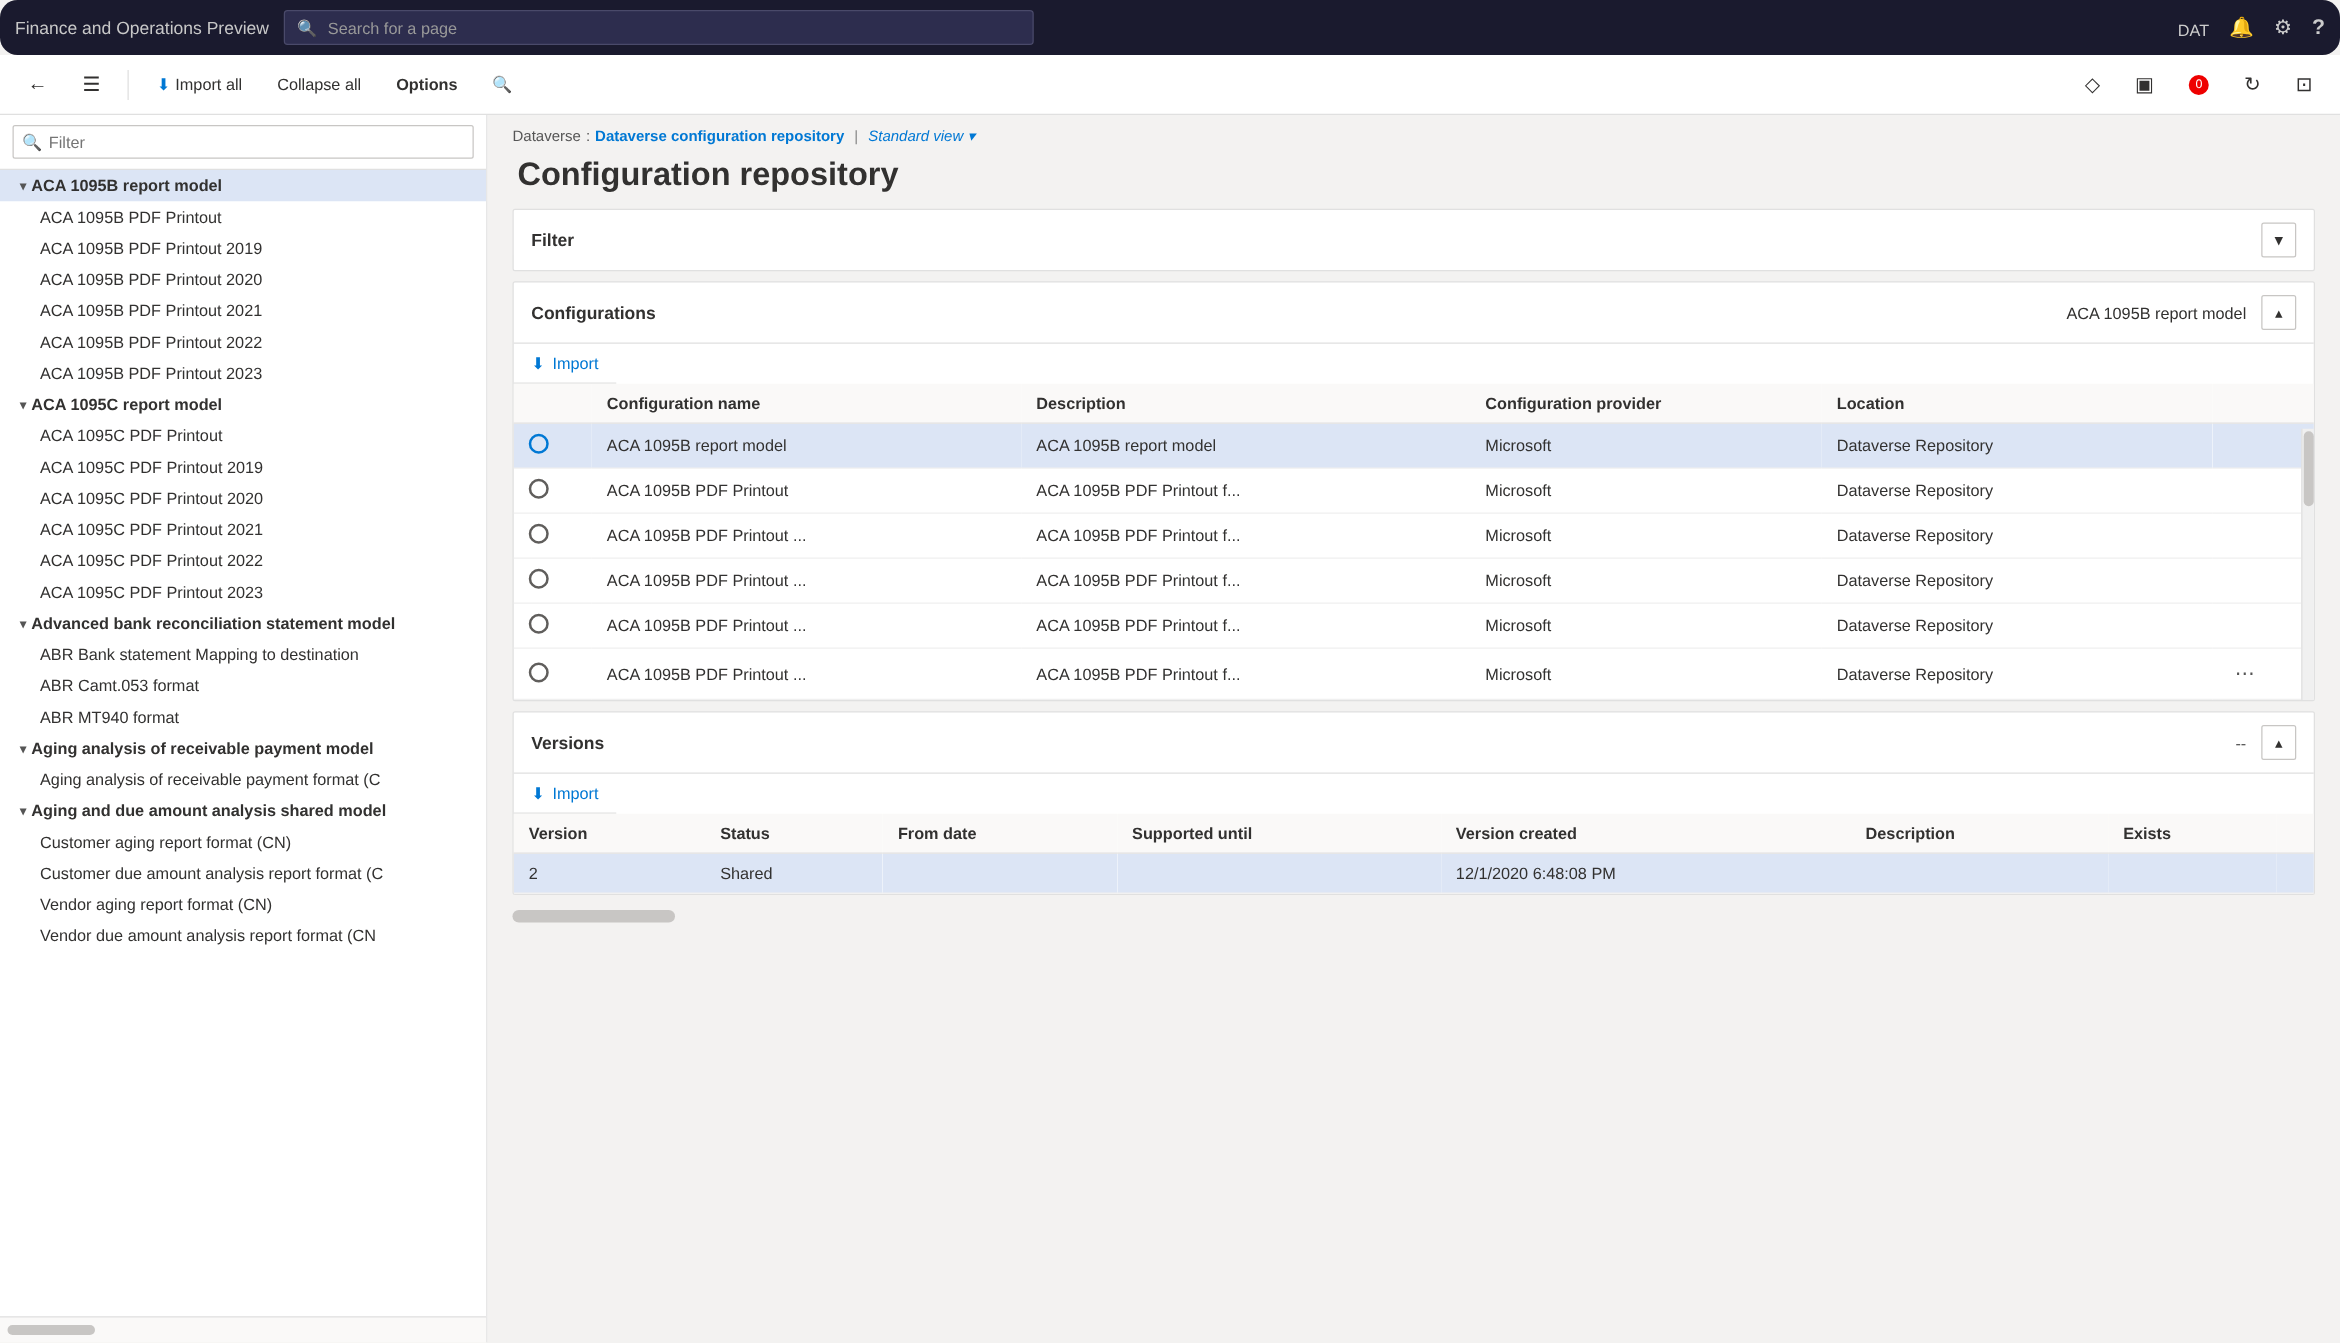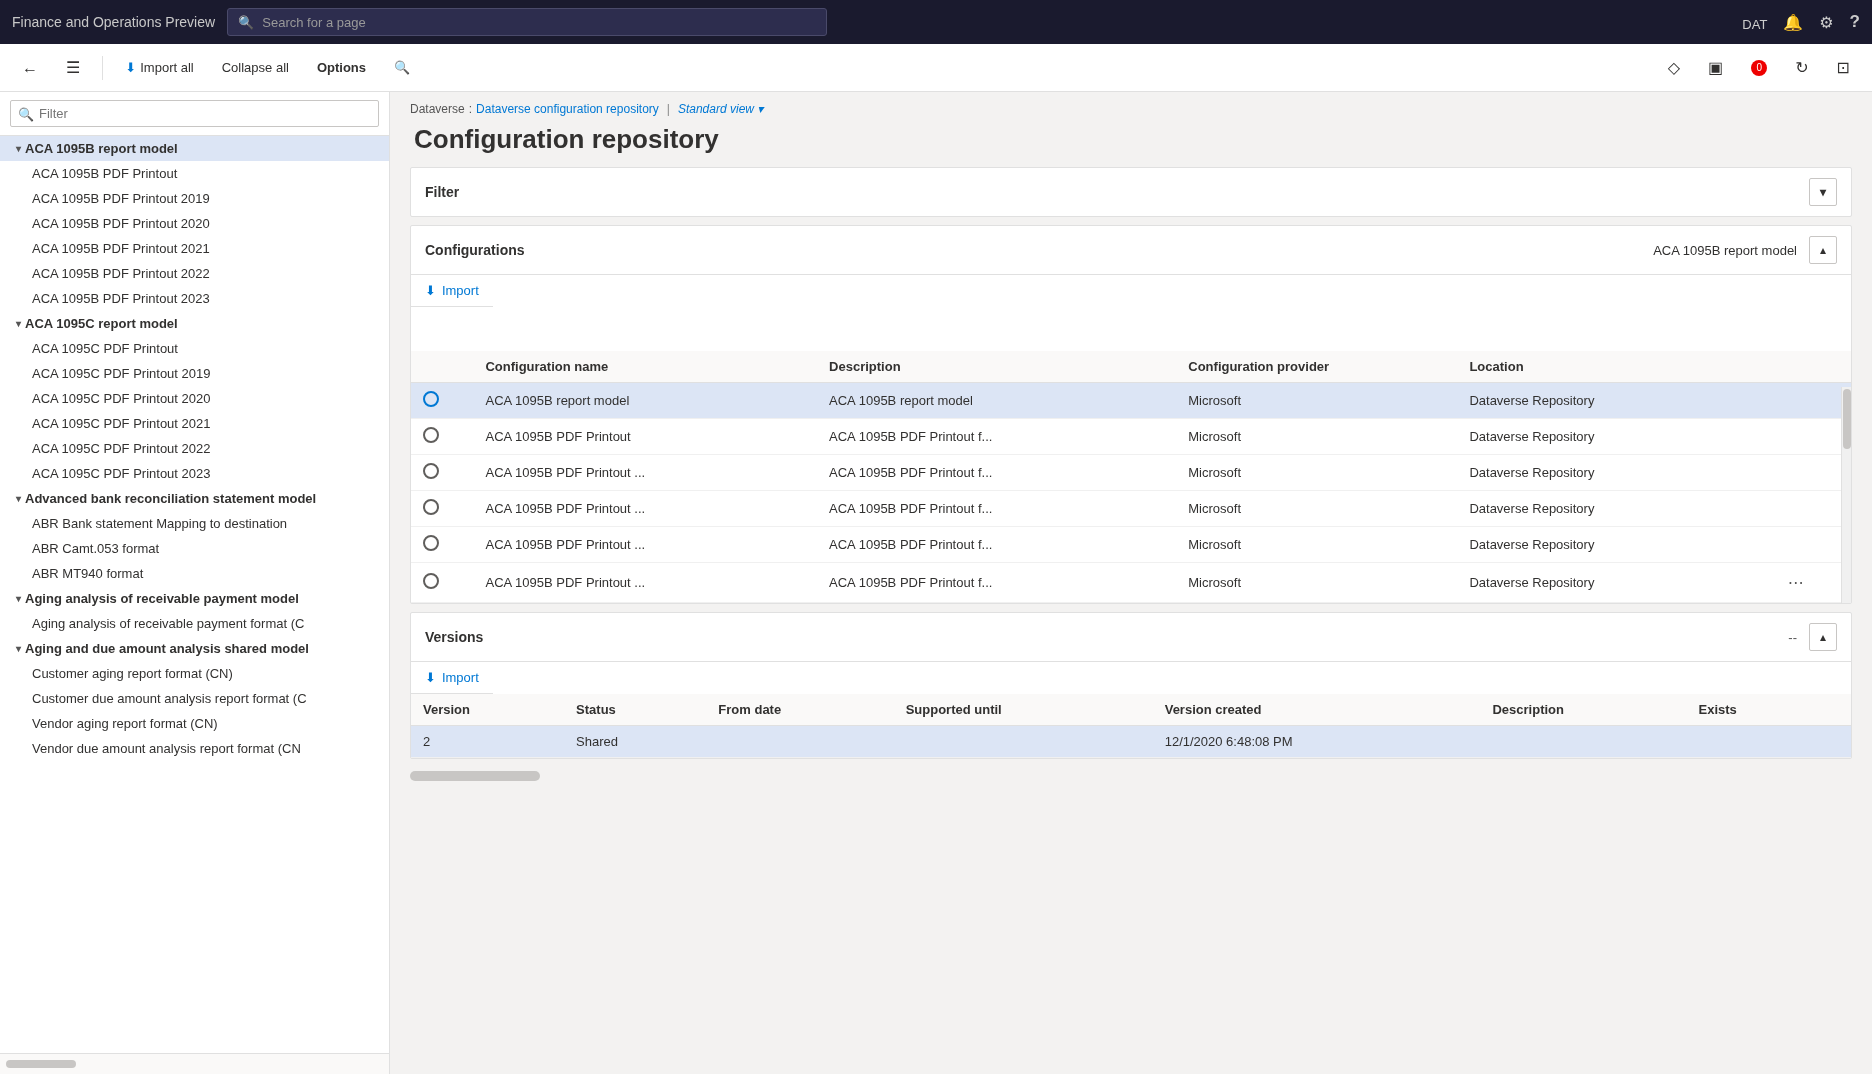--- a/index.html
+++ b/index.html
@@ -7,20 +7,21 @@
 
     
     .top-bar {
       background: #1a1a2e;
       height: 44px;
       display: flex;
       align-items: center;
       padding: 0 12px;
       gap: 12px;
       color: white;
+      border-radius: 14px;
     }
     .top-bar-search {
       flex: 1;
       max-width: 600px;
       background: #2d2d4e;
       border: 1px solid #4a4a6a;
       border-radius: 3px;
       height: 28px;
       display: flex;
       align-items: center;
@@ -129,21 +130,21 @@
 
     
     .breadcrumb {
       padding: 10px 20px 4px;
       font-size: 12px;
       color: #555;
       display: flex;
       align-items: center;
       gap: 4px;
     }
-    .breadcrumb a { color: #0078d4; text-decoration: none; }
+    .breadcrumb a { color: #0078d4; text-decoration: none; font-weight: bold; }
 
     
     .page-title {
       padding: 4px 24px 12px;
       font-size: 26px;
       font-weight: 600;
       color: #323130;
     }
 
     
@@ -444,21 +445,21 @@
           <div class="panel-collapse-btn">
             <span>▴</span>
           </div>
         </div>
       </div>
       <div class="panel-body">
         <button class="import-btn">
           <span style="color:#0078d4;">⬇</span>
           <span>Import</span>
         </button>
-        <div class="table-relative" style="position:relative;margin-top:44px;">
+        <div class="table-relative" style="position:relative;">
           <table class="data-table">
             <thead>
               <tr>
                 <th class="radio-col"></th>
                 <th class="col-config-name">Configuration name</th>
                 <th class="col-description">Description</th>
                 <th class="col-provider">Configuration provider</th>
                 <th class="col-location">Location</th>
                 <th style="width:30px;"></th>
               </tr>

